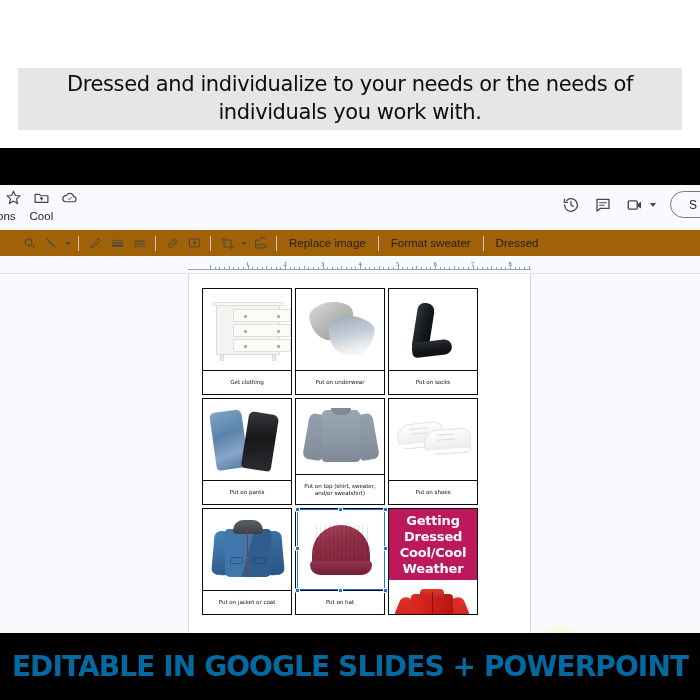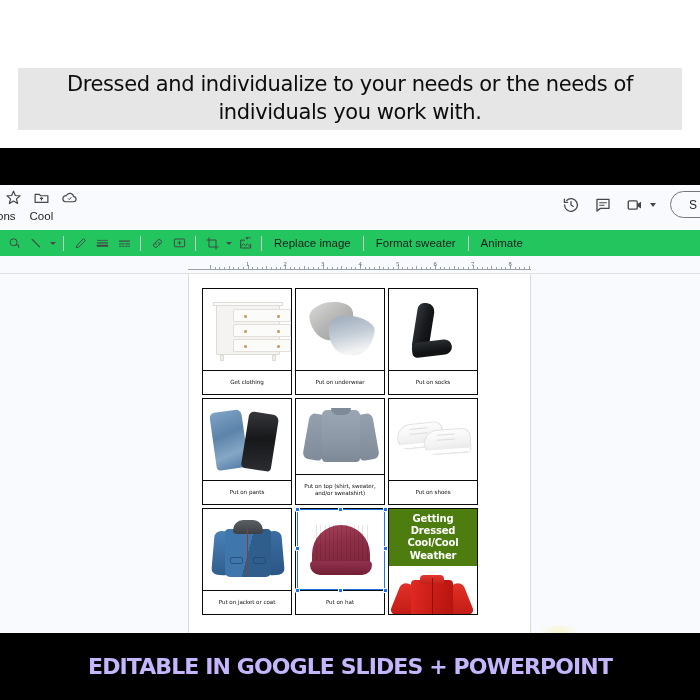--- a/index.html
+++ b/index.html
@@ -130,24 +130,24 @@
     overflow: hidden;
     margin-right: -20px;
     white-space: nowrap;
   }
 
   
   #toolbar {
     position: absolute;
     left: 0; top: 45px;
     width: 700px; height: 26px;
-    background: #22c55e;
+    background: #a16207;
     display: flex;
     align-items: center;
-    padding-left: 3px;
+    padding-left: 18px;
     gap: 0;
   }
   .tb-btn {
     width: 22px; height: 22px;
     display: flex; align-items: center; justify-content: center;
     color: #444746;
     border-radius: 4px;
     flex: 0 0 auto;
   }
   .tb-btn svg { display: block; }
@@ -267,25 +267,25 @@
     color: #101010;
     line-height: 1.25;
     padding: 2px 2px;
     letter-spacing: -0.05px;
   }
   .card-label.tall { min-height: 30px; }
 
   
   .card.title-card { padding: 0; }
   .title-band {
-    background: #4d7c0f;
+    background: #be185d;
     color: #ffffff;
     font-family: "DejaVu Sans", sans-serif;
     font-weight: 800;
-    font-size: 10px;
+    font-size: 13px;
     line-height: 1.22;
     text-align: center;
     padding: 4px 2px 4px;
     letter-spacing: -0.2px;
   }
   .title-photo {
     flex: 1 1 auto;
     position: relative;
     background: #ffffff;
     overflow: hidden;
@@ -490,23 +490,23 @@
     position: absolute;
     left: 0; top: 633px;
     width: 700px; height: 67px;
     background: #000000;
     display: flex;
     align-items: center;
     justify-content: center;
   }
   #promo-footer-text {
     font-family: "DejaVu Sans", sans-serif;
-    font-size: 22px;
+    font-size: 28px;
     font-weight: 800;
-    color: #c4b5fd;
+    color: #0369a1;
     letter-spacing: -0.9px;
     white-space: nowrap;
   }
 </style>
 </head>
 <body>
 
 <div id="promo-header">
   <div id="promo-subtitle-box">
     <div id="promo-subtitle">Dressed and individualize to your needs or the needs of individuals you work with.</div>
@@ -651,21 +651,21 @@
         <path d="M13.2 2.1v2.2h2.2" stroke-linecap="round"></path>
       </svg>
     </span>
 
     <span class="tb-sep"></span>
 
     <span class="tb-text">Replace image</span>
     <span class="tb-sep"></span>
     <span class="tb-text">Format sweater</span>
     <span class="tb-sep"></span>
-    <span class="tb-text">Animate</span>
+    <span class="tb-text">Dressed</span>
   </div>
 
   <div id="ruler-zone">
     <div id="ruler">
       <div class="ruler-base"></div>
       <div id="ruler-ticks">
           <div class="r-tick" style="left: 22px; height: 5px;"></div>
           <div class="r-tick" style="left: 26.6875px; height: 2.6px;"></div>
           <div class="r-tick" style="left: 31.375px; height: 2.6px;"></div>
           <div class="r-tick" style="left: 36.0625px; height: 2.6px;"></div>

